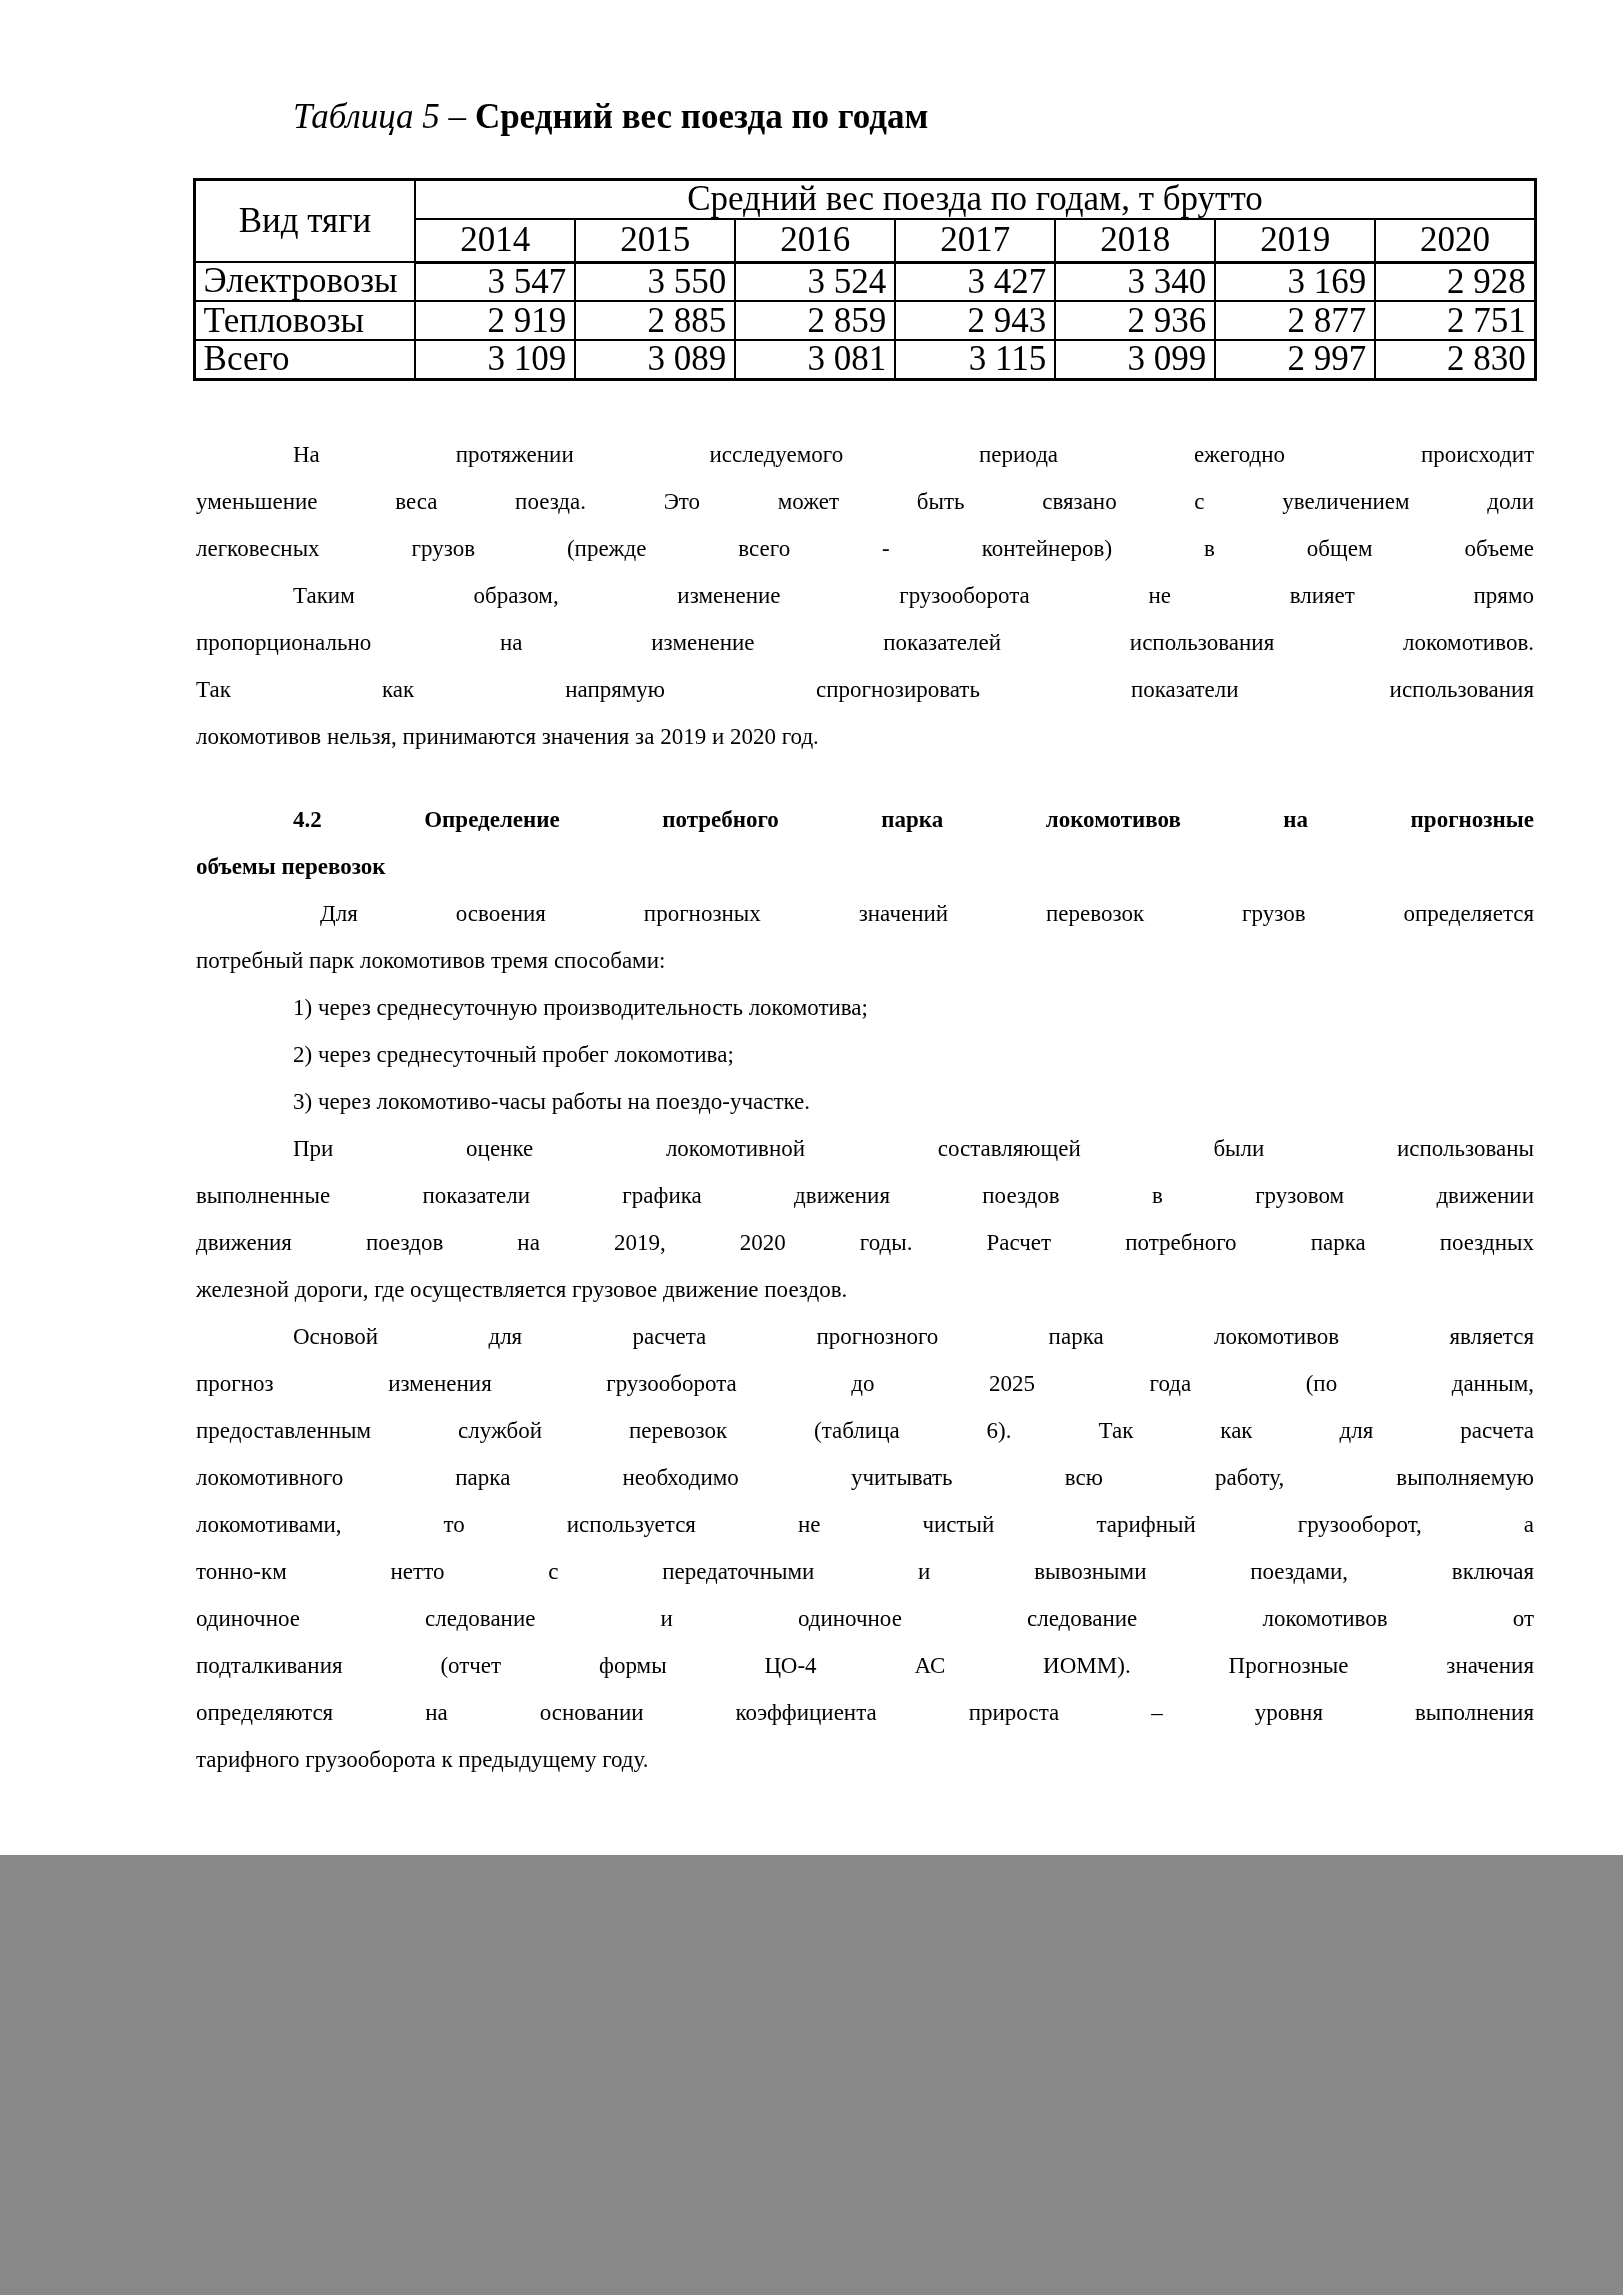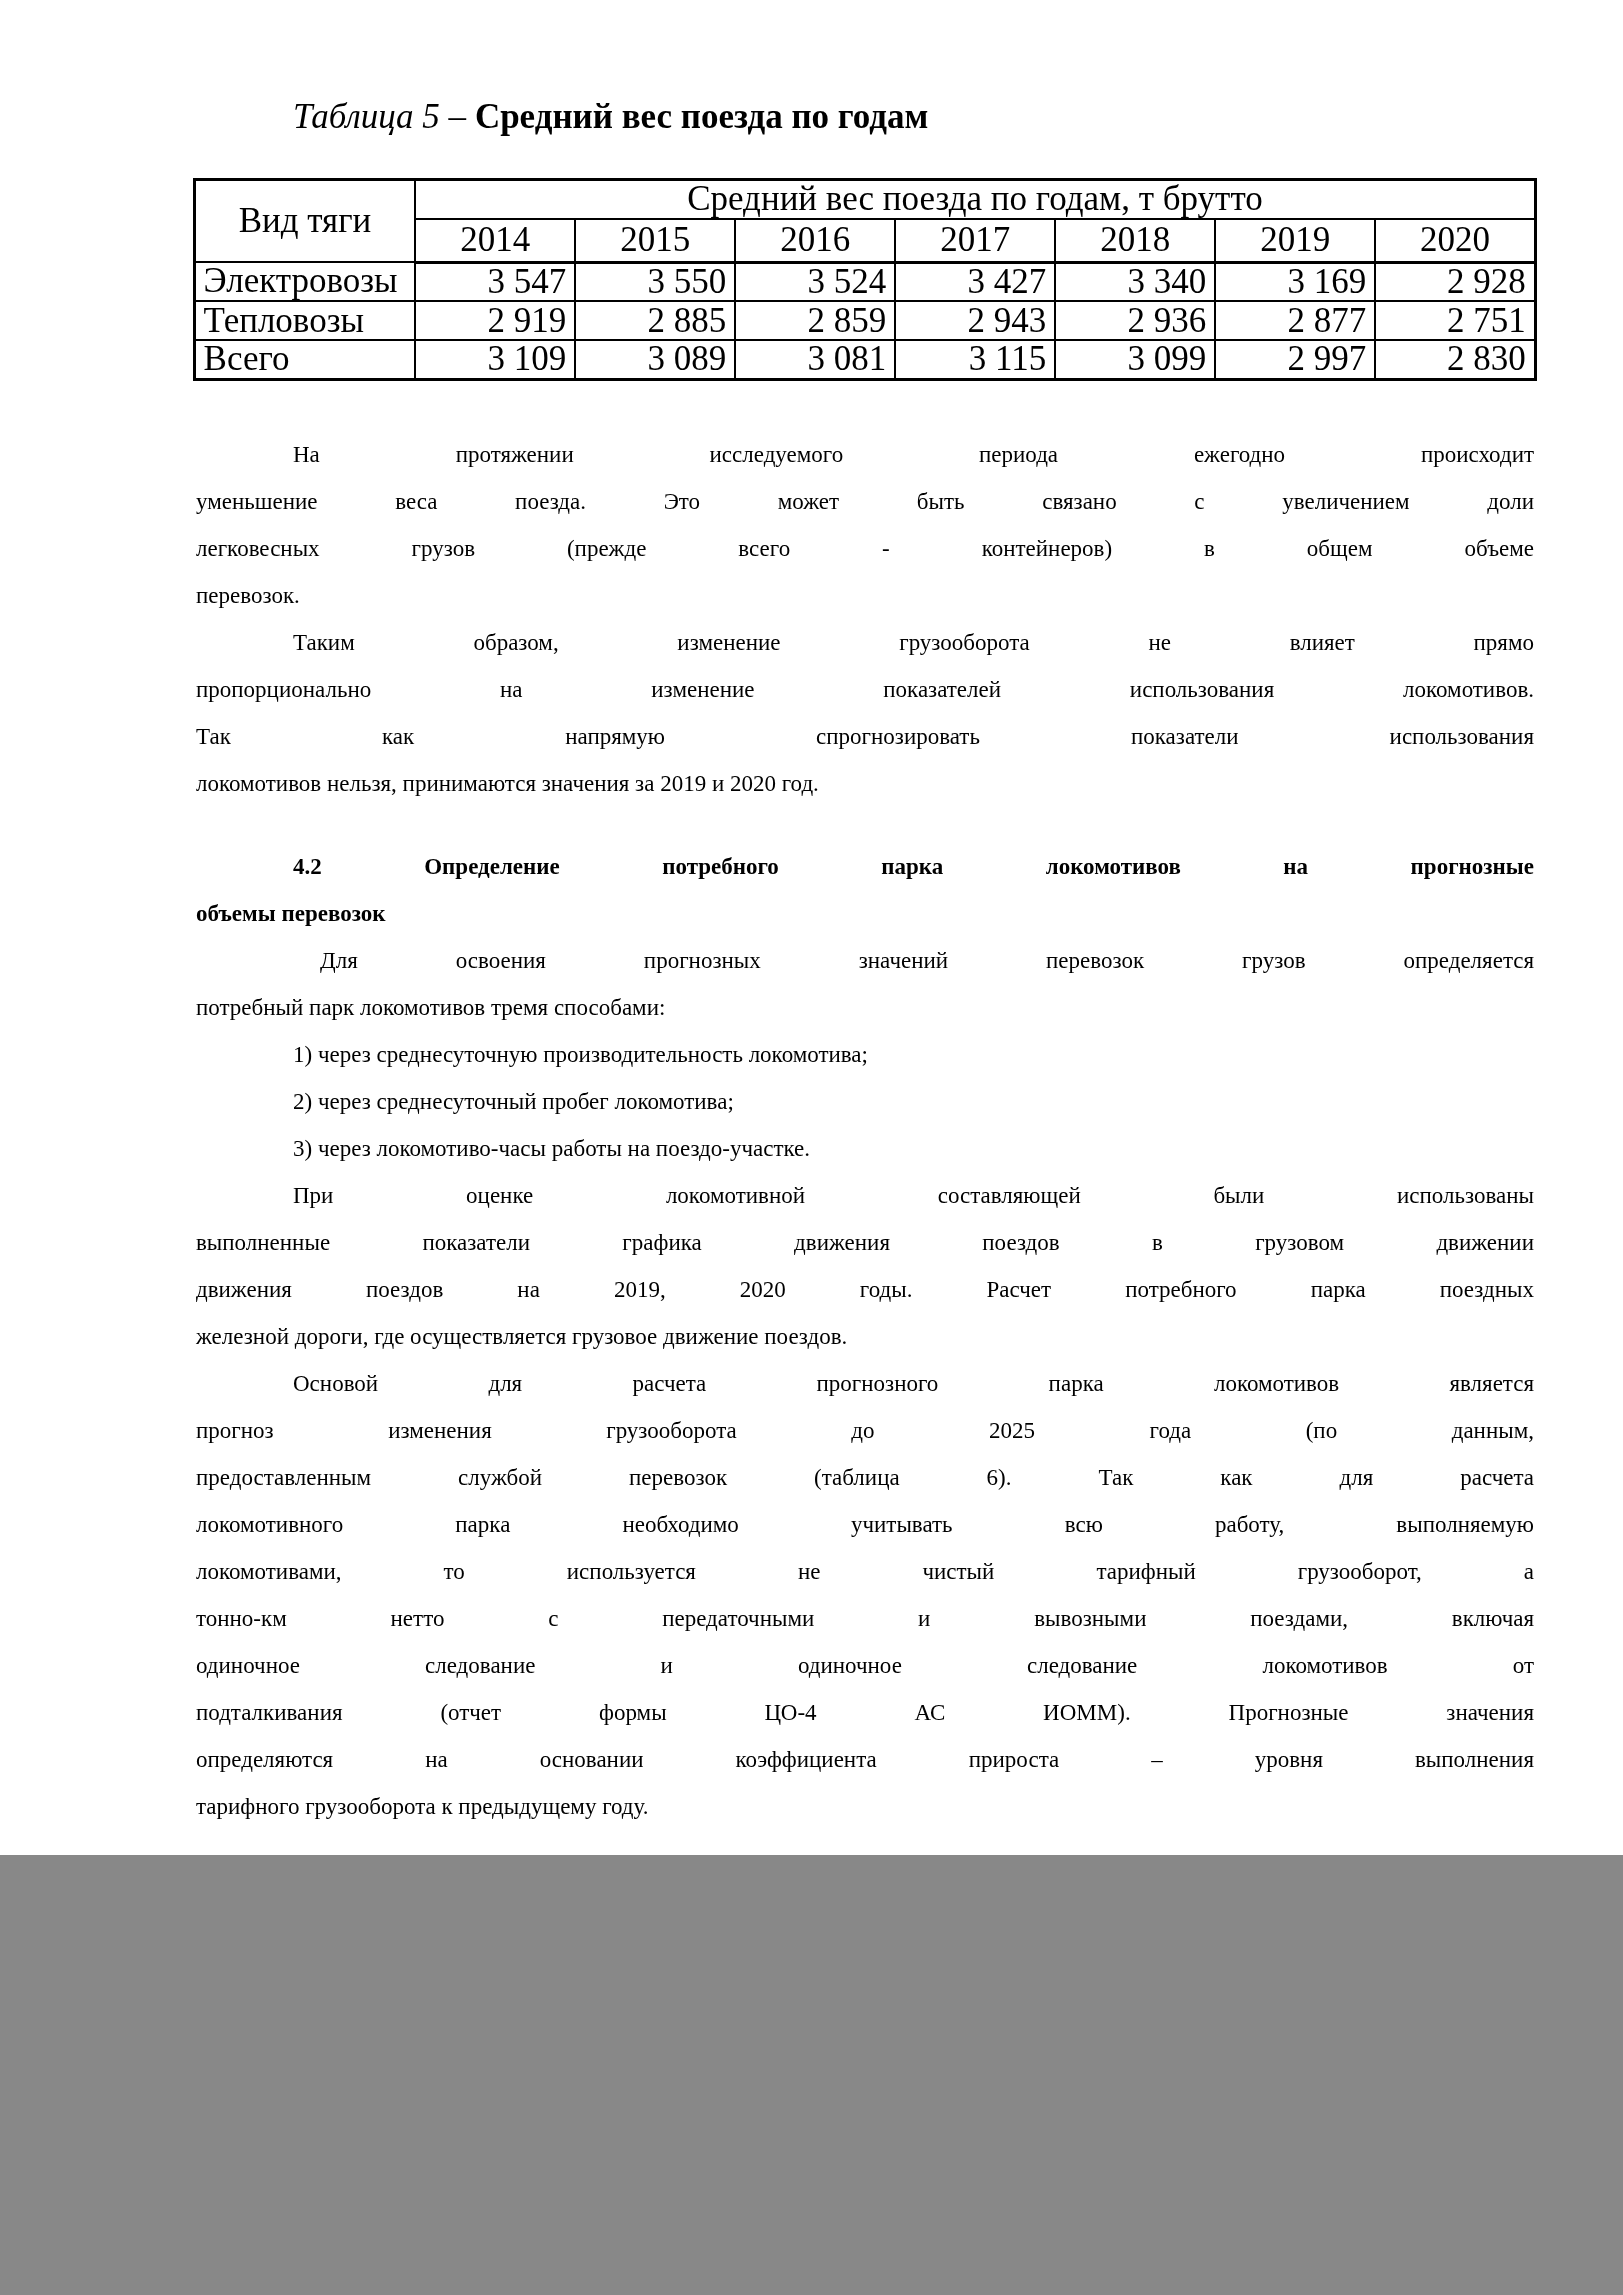--- a/index.html
+++ b/index.html
@@ -149,21 +149,20 @@
           <td class="cell-value">2 997</td>
           <td class="cell-value">2 830</td>
         </tr>
       </tbody>
     </table>
 
     <div class="textblock para-first">
       <div class="pline indent">На протяжении исследуемого периода ежегодно происходит</div>
       <div class="pline">уменьшение веса поезда. Это может быть связано с увеличением доли</div>
       <div class="pline">легковесных грузов (прежде всего - контейнеров) в общем объеме</div>
-      <div class="pline last">перевозок.</div>
     </div>
 
     <div class="textblock">
       <div class="pline indent">Таким образом, изменение грузооборота не влияет прямо</div>
       <div class="pline">пропорционально на изменение показателей использования локомотивов.</div>
       <div class="pline">Так как напрямую спрогнозировать показатели использования</div>
       <div class="pline last">локомотивов нельзя, принимаются значения за 2019 и 2020 год.</div>
     </div>
 
     <div class="textblock section-heading">

